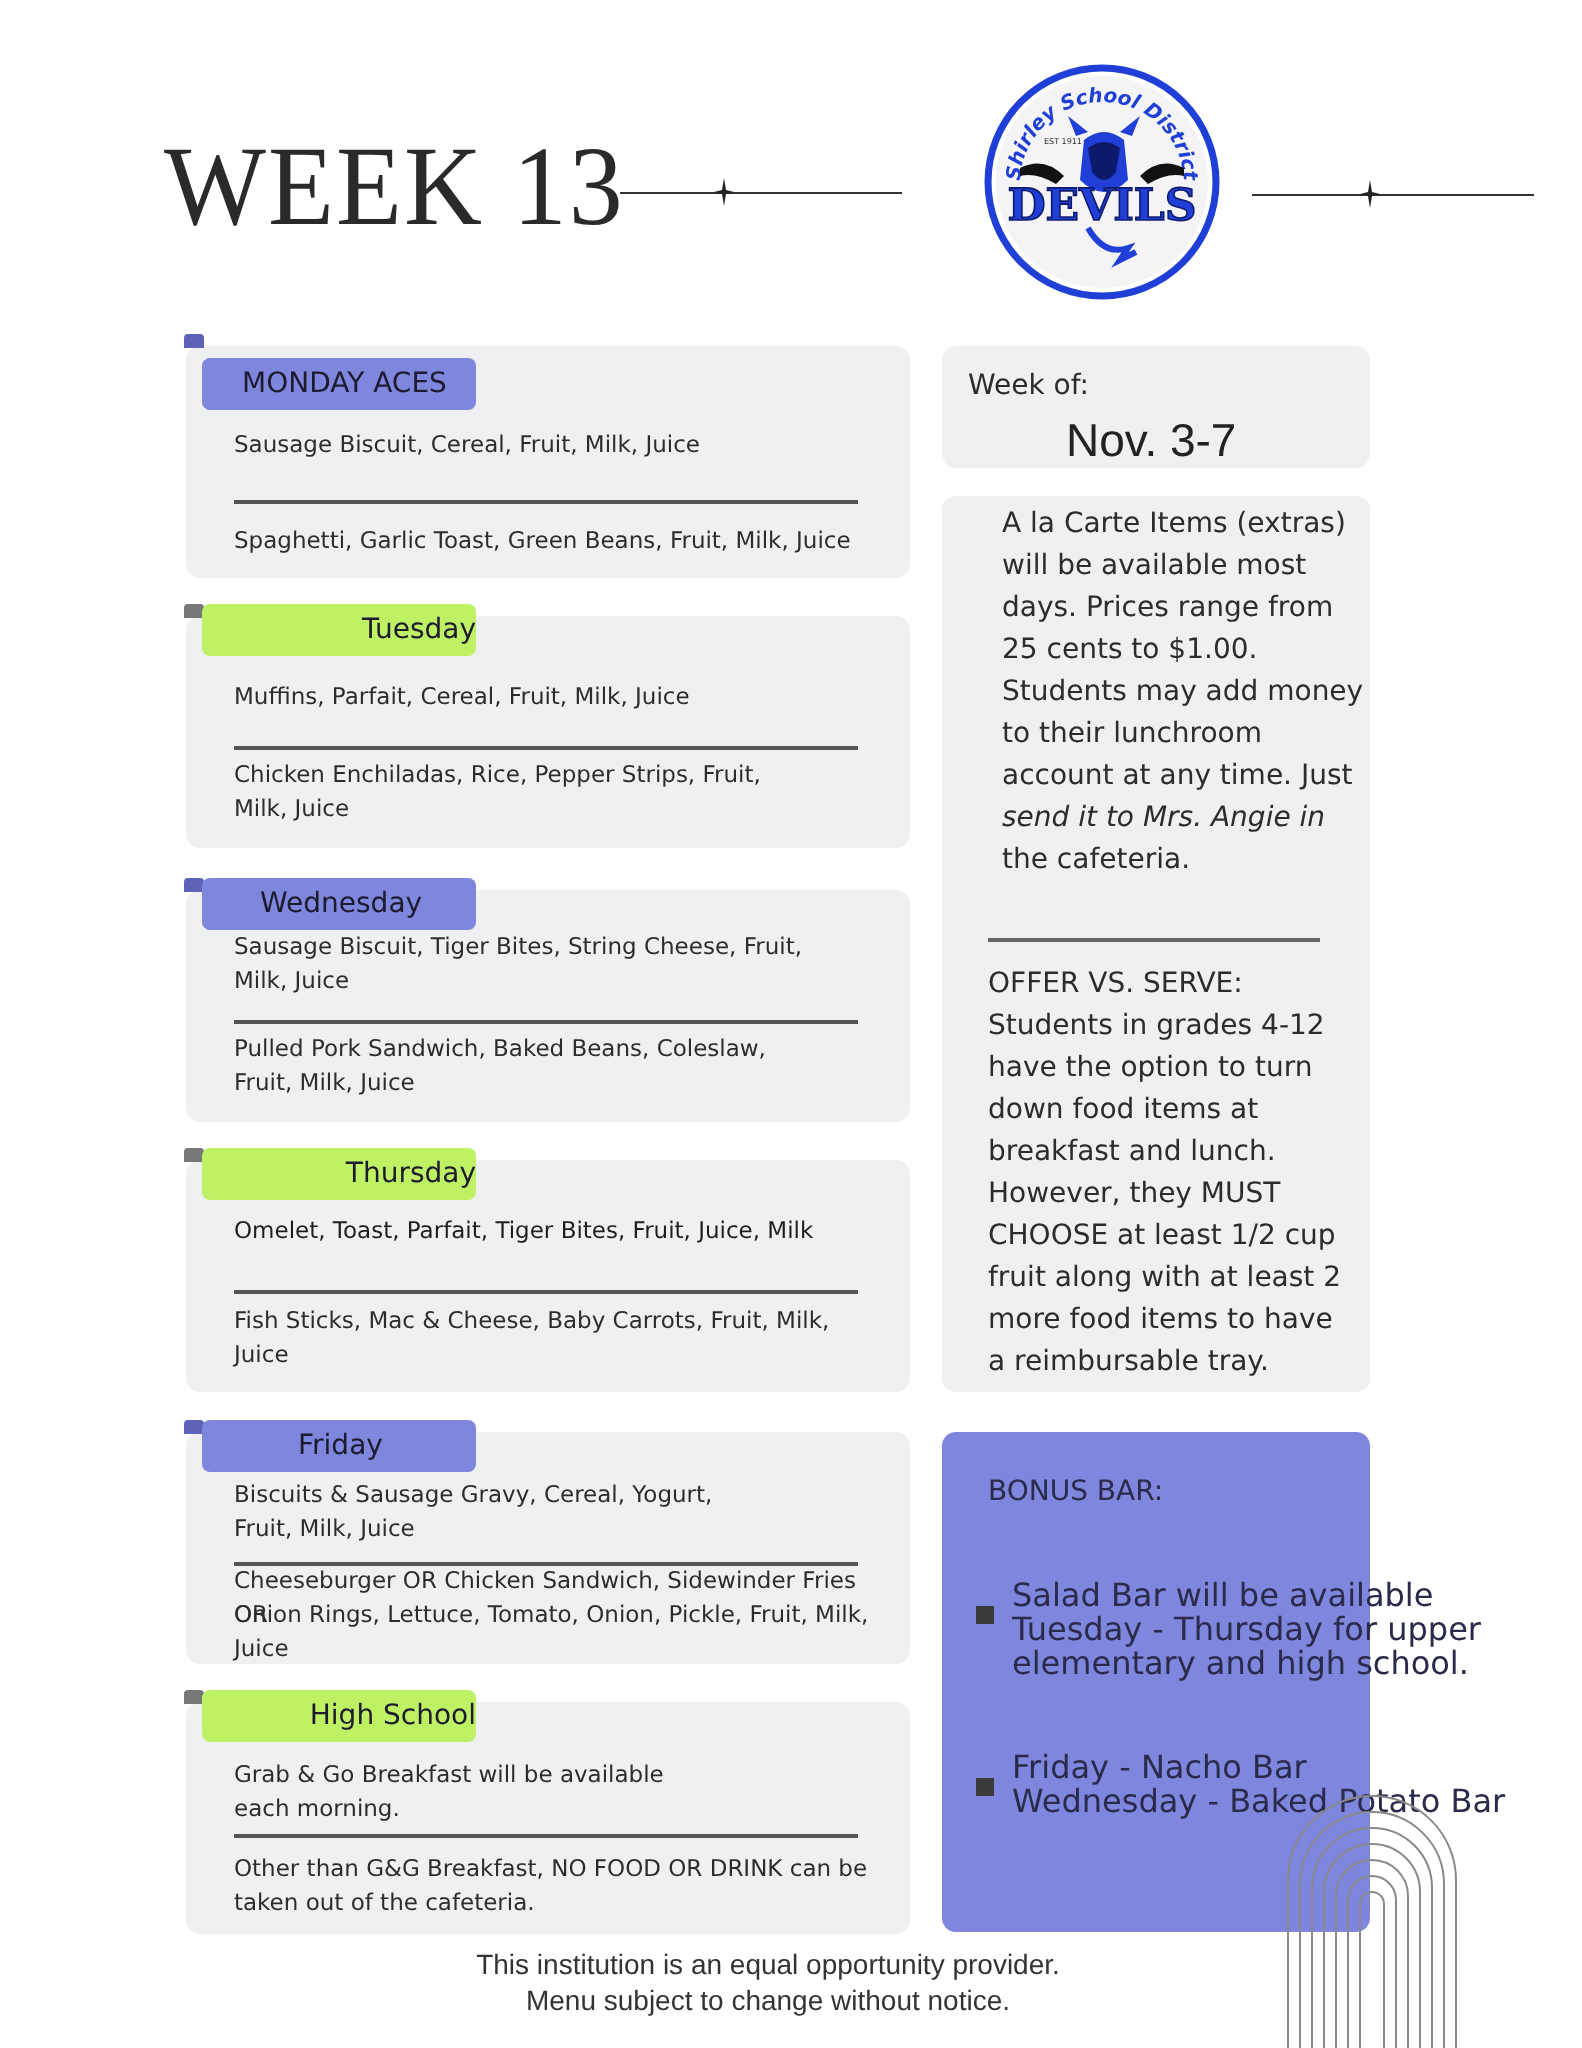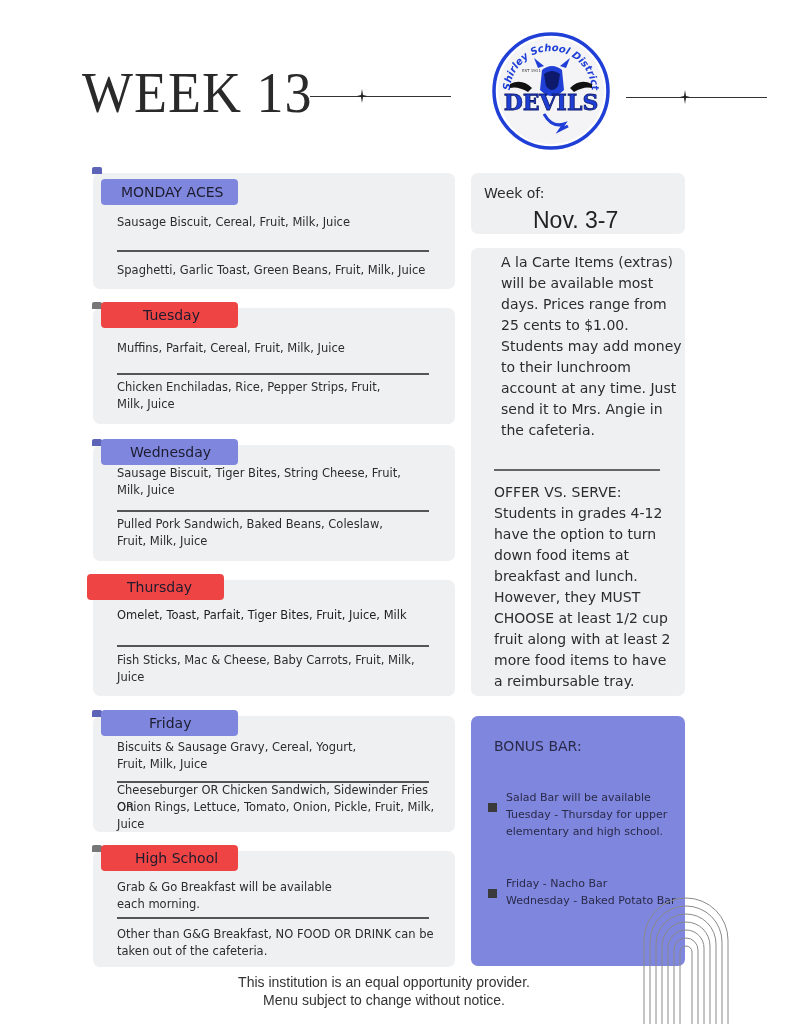--- a/index.html
+++ b/index.html
@@ -19,32 +19,32 @@
 
   .card {
     position: absolute; background: #eff0f2; border-radius: 7px;
   }
   .tab {
     position: absolute; height: 26px; border-radius: 4px;
     font-size: 14px; color: #1c1c2e; display: flex; align-items: center;
     font-family: "DejaVu Sans", sans-serif;
   }
   .tab.purple { background: #7f86dd; }
-  .tab.gray { background: #ef4444; }
+  .tab.gray { background: #bef264; justify-content: flex-end; }
   .tab-corner { position: absolute; width: 10px; height: 7px; border-radius: 2px 2px 0 0; }
   .tab-corner.purple { background: #5d64b8; }
   .tab-corner.gray { background: #777; }
 
   .item { position: absolute; left: 117px; width: 320px; font-size: 11.5px; line-height: 17px; color: #2c2c2c; }
   .rule { position: absolute; left: 117px; width: 312px; height: 1.5px; background: #555; }
 
   .side-text { position: absolute; font-size: 14px; line-height: 21px; color: #2c2c2c; }
   .bonus-title { position: absolute; left: 494px; top: 738px; font-size: 14px; color: #2a2a4a; }
   .bullet { position: absolute; width: 9px; height: 9px; background: #3a3a3a; }
-  .bonus-text { position: absolute; left: 506px; font-size: 11px; line-height: 17px; color: #2a2a4a; }
+  .bonus-text { position: absolute; left: 506px; font-size: 16px; line-height: 17px; color: #2a2a4a; }
 
   .footer { position: absolute; left: 0; width: 768px; text-align: center; font-family: "Liberation Sans", sans-serif; font-size: 14px; line-height: 19px; color: #333; }
   .arch { position: absolute; left: 640px; top: 892px; width: 92px; height: 132px; }
 </style>
 </head>
 <body>
 
 <div class="title">WEEK 13</div>
 
 <div class="divider" style="left:310px; top:96px; width:141px;"></div>
@@ -102,21 +102,21 @@
   <span>Wednesday</span>
 </div>
 <div class="item" style="top:465px;">Sausage Biscuit, Tiger Bites, String Cheese, Fruit,</div>
 <div class="item" style="top:482px;">Milk, Juice</div>
 <div class="rule" style="top:510px;"></div>
 <div class="item" style="top:516px;">Pulled Pork Sandwich, Baked Beans, Coleslaw,</div>
 <div class="item" style="top:533px;">Fruit, Milk, Juice</div>
 
 <div class="card" style="left:93px; top:580px; width:362px; height:116px;"></div>
 <div class="tab-corner gray" style="left:92px; top:574px;"></div>
-<div class="tab gray" style="left:87px; top:574px; width:137px; padding-left:40px;">
+<div class="tab gray" style="left:101px; top:574px; width:137px; padding-left:40px;">
   <span>Thursday</span>
 </div>
 <div class="item" style="top:607px; color:#1e1e1e;">Omelet, Toast, Parfait, Tiger Bites, Fruit, Juice, Milk</div>
 <div class="rule" style="top:645px;"></div>
 <div class="item" style="top:652px;">Fish Sticks, Mac &amp; Cheese, Baby Carrots, Fruit, Milk,</div>
 <div class="item" style="top:669px;">Juice</div>
 
 <div class="card" style="left:93px; top:716px; width:362px; height:116px;"></div>
 <div class="tab-corner purple" style="left:92px; top:710px;"></div>
 <div class="tab purple" style="left:101px; top:710px; width:137px; padding-left:48px;">
@@ -146,21 +146,21 @@
 
 <div class="card" style="left:471px; top:248px; width:214px; height:448px;"></div>
 <div>
   <div class="side-text" style="left:501px; top:252px;">A la Carte Items (extras)</div>
   <div class="side-text" style="left:501px; top:273px;">will be available most</div>
   <div class="side-text" style="left:501px; top:294px;">days. Prices range from</div>
   <div class="side-text" style="left:501px; top:315px;">25 cents to $1.00.</div>
   <div class="side-text" style="left:501px; top:336px;">Students may add money</div>
   <div class="side-text" style="left:501px; top:357px;">to their lunchroom</div>
   <div class="side-text" style="left:501px; top:378px;">account at any time. Just</div>
-  <div class="side-text" style="left:501px; top:399px;">send it to Mrs. Angie in</div>
+  <div class="side-text" style="left:501px; top:399px;font-style:italic;">send it to Mrs. Angie in</div>
   <div class="side-text" style="left:501px; top:420px;">the cafeteria.</div>
 </div>
 <div class="divider" style="left:494px; top:469px; width:166px; background:#666; height:1.5px;"></div>
 <div>
   <div class="side-text" style="left:494px; top:482px;">OFFER VS. SERVE:</div>
   <div class="side-text" style="left:494px; top:503px;">Students in grades 4-12</div>
   <div class="side-text" style="left:494px; top:524px;">have the option to turn</div>
   <div class="side-text" style="left:494px; top:545px;">down food items at</div>
   <div class="side-text" style="left:494px; top:566px;">breakfast and lunch.</div>
   <div class="side-text" style="left:494px; top:587px;">However, they MUST</div>

